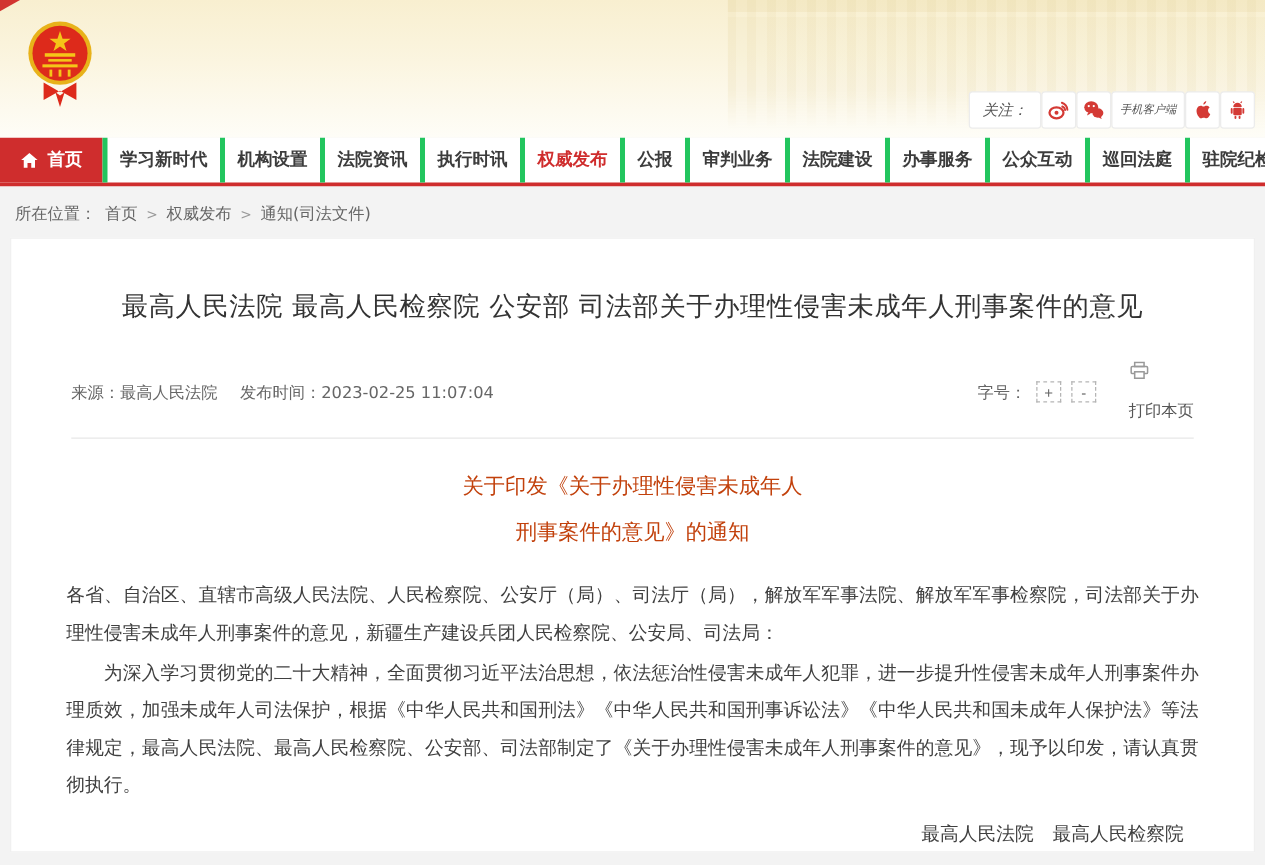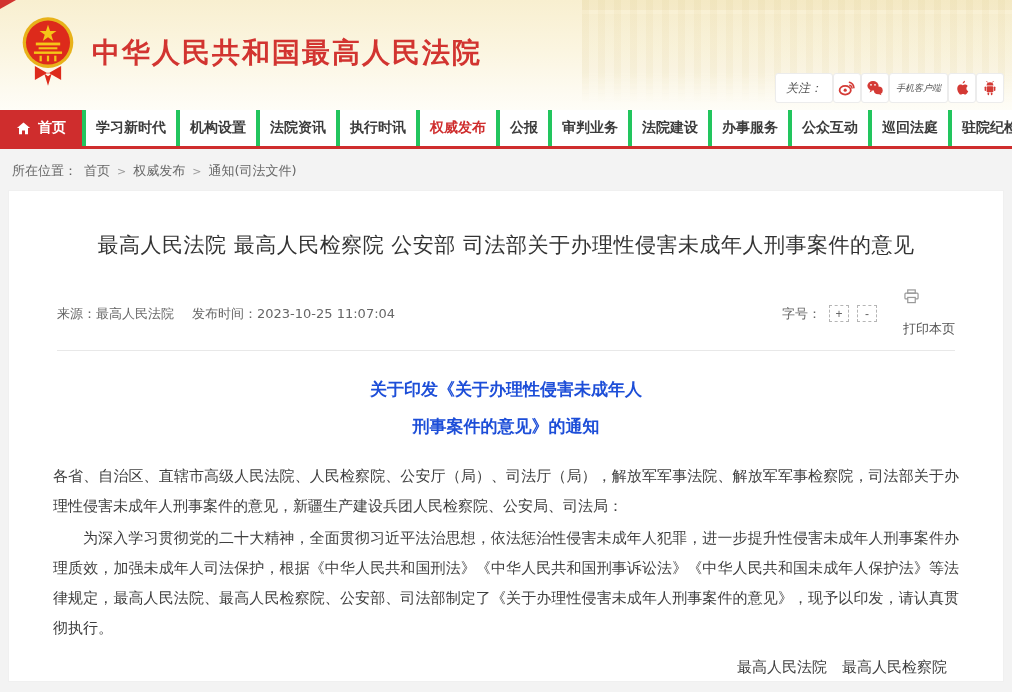--- a/index.html
+++ b/index.html
@@ -55,21 +55,21 @@
     margin:30px 48px 0; font-size:13px; color:#666; }
   .meta-left { display:flex; gap:18px; }
   .meta-right { display:flex; align-items:center; gap:8px; }
   .fontsize-btn { width:20px; height:17px; border:1px dashed #b5b5b5; background:#fff;
     font-size:12px; color:#666; line-height:14px; text-align:center; cursor:pointer;
     display:inline-flex; align-items:center; justify-content:center; }
   .print-btn { display:flex; align-items:flex-start; gap:16px; margin-left:18px; cursor:pointer; color:#555;flex-direction:column; }
   .print-btn svg { width:17px; height:15px; }
   .divider { border:none; border-top:1px solid #e8e8e8; margin:12px 48px 0; }
 
-  .doc-heading { text-align:center; font-size:17px; font-weight:bold; color:#1d4ed8; line-height:37px; margin-top:20px; }
+  .doc-heading { text-align:center; font-size:17px; font-weight:normal; color:#c2410c; line-height:37px; margin-top:20px; }
   .body-para { margin:0 44px; font-size:15px; color:#404040; line-height:30px; text-align:justify; }
   .body-para.first { margin-top:16px; }
   .body-para.indent { text-indent:2em; margin-top:2px; }
   .sig-block { margin:10px 56px 0; text-align:right; font-size:15px; color:#404040; }
   .sig-line { margin-top:9px; line-height:28px; }
 </style>
 </head>
 <body>
 
 <div class="site-header">
@@ -84,21 +84,20 @@
       <rect x="19" y="30" width="26" height="3" fill="#f5c518"></rect>
       <rect x="22" y="35" width="20" height="2.2" fill="#f5c518"></rect>
       <rect x="17" y="39.5" width="30" height="2.6" fill="#f5c518"></rect>
       <rect x="23" y="44" width="2.4" height="6" fill="#f5c518"></rect>
       <rect x="30.8" y="44" width="2.4" height="6" fill="#f5c518"></rect>
       <rect x="38.6" y="44" width="2.4" height="6" fill="#f5c518"></rect>
       <path d="M18 55 L32 63 L46 55 L46 70 L32 62 L18 70 Z" fill="#dd2a1b"></path>
       <path d="M28 63 L32 76 L36 63 L32 66 Z" fill="#dd2a1b"></path>
     </svg>
     <div class="brand-text">
-      <div class="site-title">中华人民共和国最高人民法院</div>
     </div>
   </div>
 
   <div class="social-row">
     <div class="chip label-chip">关注：</div>
     <div class="chip">
       <svg viewBox="0 0 18 18">
         <ellipse cx="7.2" cy="11.2" rx="5.6" ry="4.4" fill="none" stroke="#d43a35" stroke-width="1.8"></ellipse>
         <circle cx="7.2" cy="11.2" r="1.6" fill="#d43a35"></circle>
         <path d="M11.5 3.2 a6.5 6.5 0 0 1 4.4 5.6" fill="none" stroke="#d43a35" stroke-width="1.6" stroke-linecap="round"></path>
@@ -194,21 +193,21 @@
   <span class="crumb-sep">&gt;</span>
   <span class="crumb current">通知(司法文件)</span>
 </div>
 
 <div class="article-panel">
   <div class="article-title">最高人民法院 最高人民检察院 公安部 司法部关于办理性侵害未成年人刑事案件的意见</div>
 
   <div class="meta-row">
     <div class="meta-left">
       <span>来源：最高人民法院</span>
-      <span>发布时间：2023-10-25 11:07:04</span>
+      <span>发布时间：2023-02-25 11:07:04</span>
     </div>
     <div class="meta-right">
       <span>字号：</span>
       <button class="fontsize-btn">+</button>
       <button class="fontsize-btn">-</button>
       <span class="print-btn">
         <svg viewBox="0 0 18 16">
           <rect x="5" y="1" width="8" height="3.5" fill="none" stroke="#999" stroke-width="1.3"></rect>
           <rect x="2" y="4.5" width="14" height="6" rx="1" fill="none" stroke="#999" stroke-width="1.3"></rect>
           <rect x="5" y="9" width="8" height="5.5" fill="#fff" stroke="#999" stroke-width="1.3"></rect>

